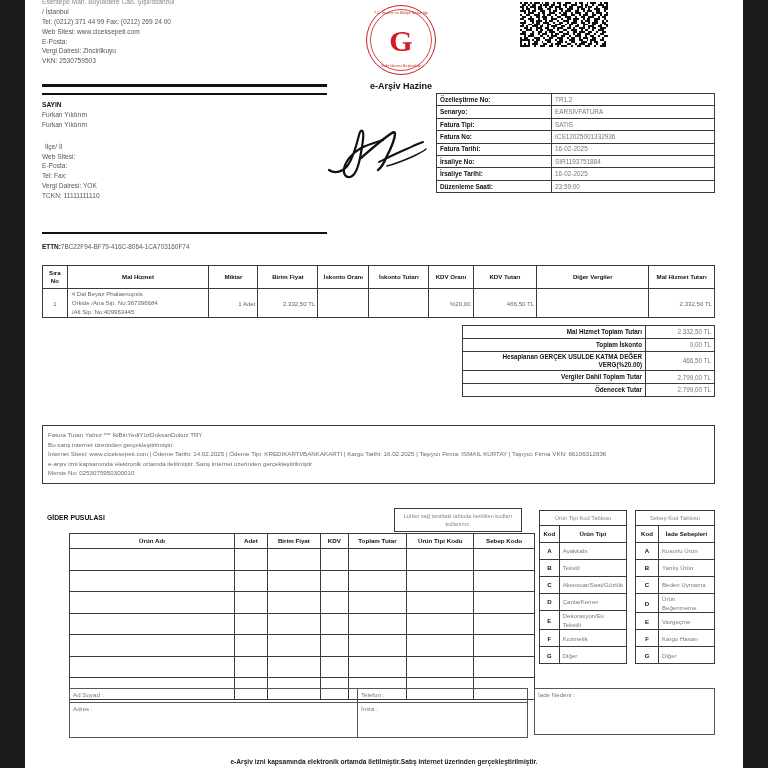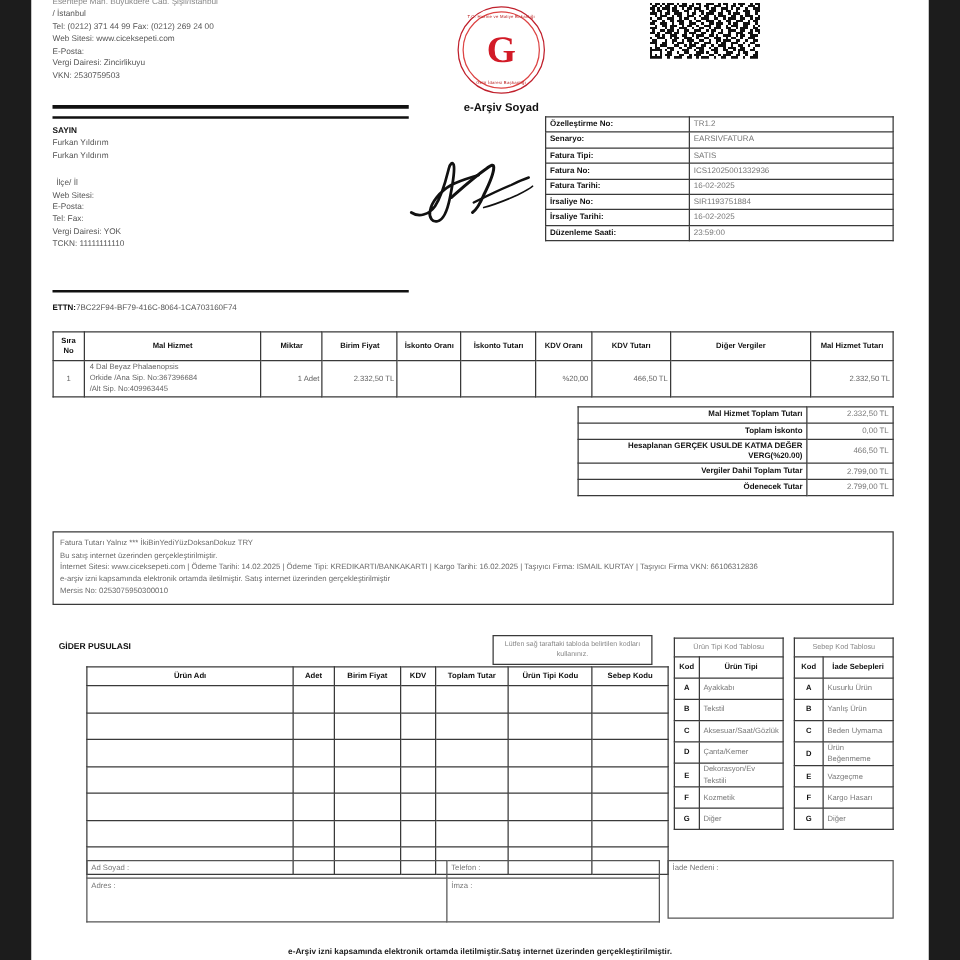--- a/index.html
+++ b/index.html
@@ -156,21 +156,21 @@
   <div class="rule" style="top:84px;"></div>
   <div class="rule rule2" style="top:93px;"></div>
 
   <div class="logo-wrap">
     <div class="gib-logo">
       <div class="ring"></div>
       <div class="txt-top">T.C. Hazine ve Maliye Bakanlığı</div>
       <div class="mark">G</div>
       <div class="txt-bot">Gelir İdaresi Başkanlığı</div>
     </div>
-    <div class="doc-title">e-Arşiv Soyad</div>
+    <div class="doc-title">e-Arşiv Hazine</div>
   </div>
 
   <div class="qr">
     <svg width="92" height="45" viewBox="0 0 46 23" shape-rendering="crispEdges">
       <rect width="46" height="23" fill="#fff"></rect>
       <g fill="#111">
         <rect x="0" y="0" width="1" height="1"></rect>
             <rect x="2" y="0" width="2" height="1"></rect>
             <rect x="5" y="0" width="1" height="1"></rect>
             <rect x="7" y="0" width="3" height="1"></rect>

